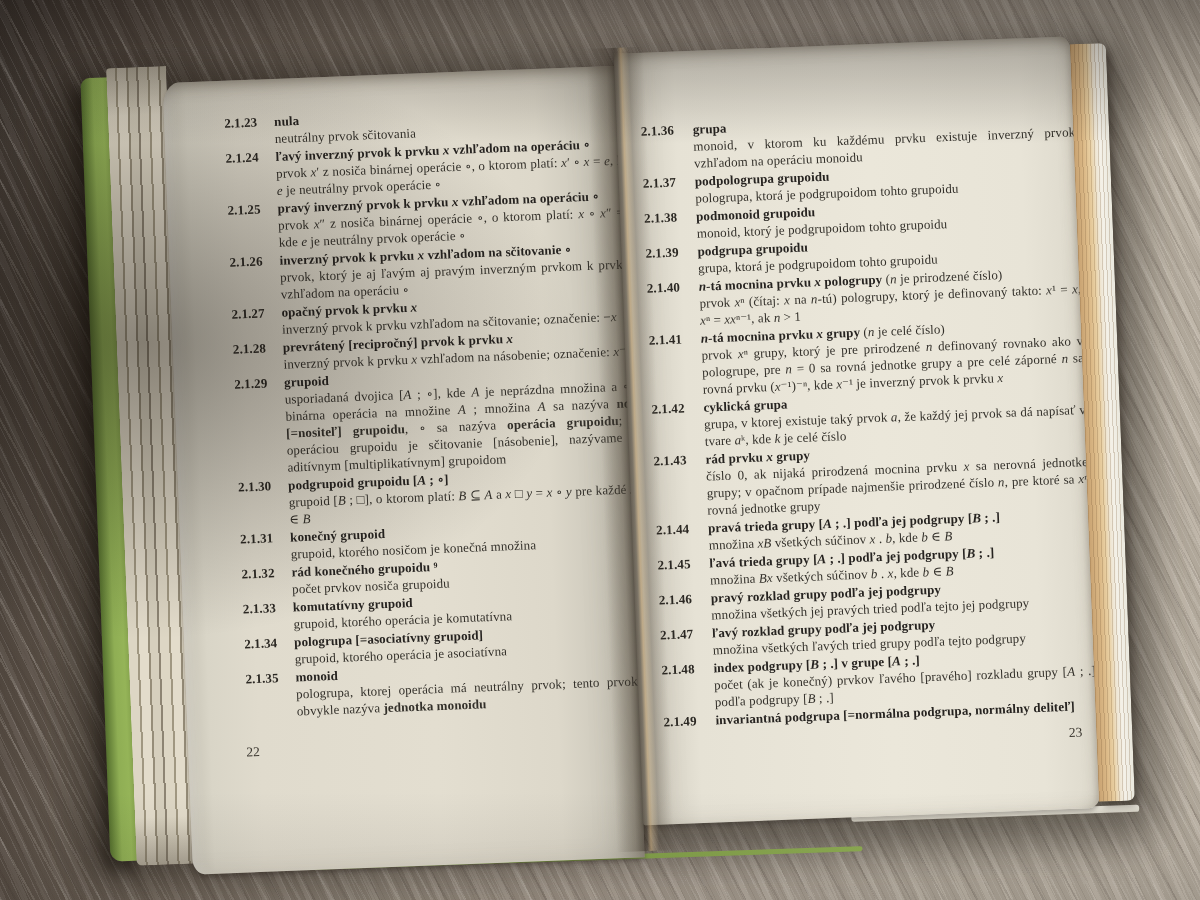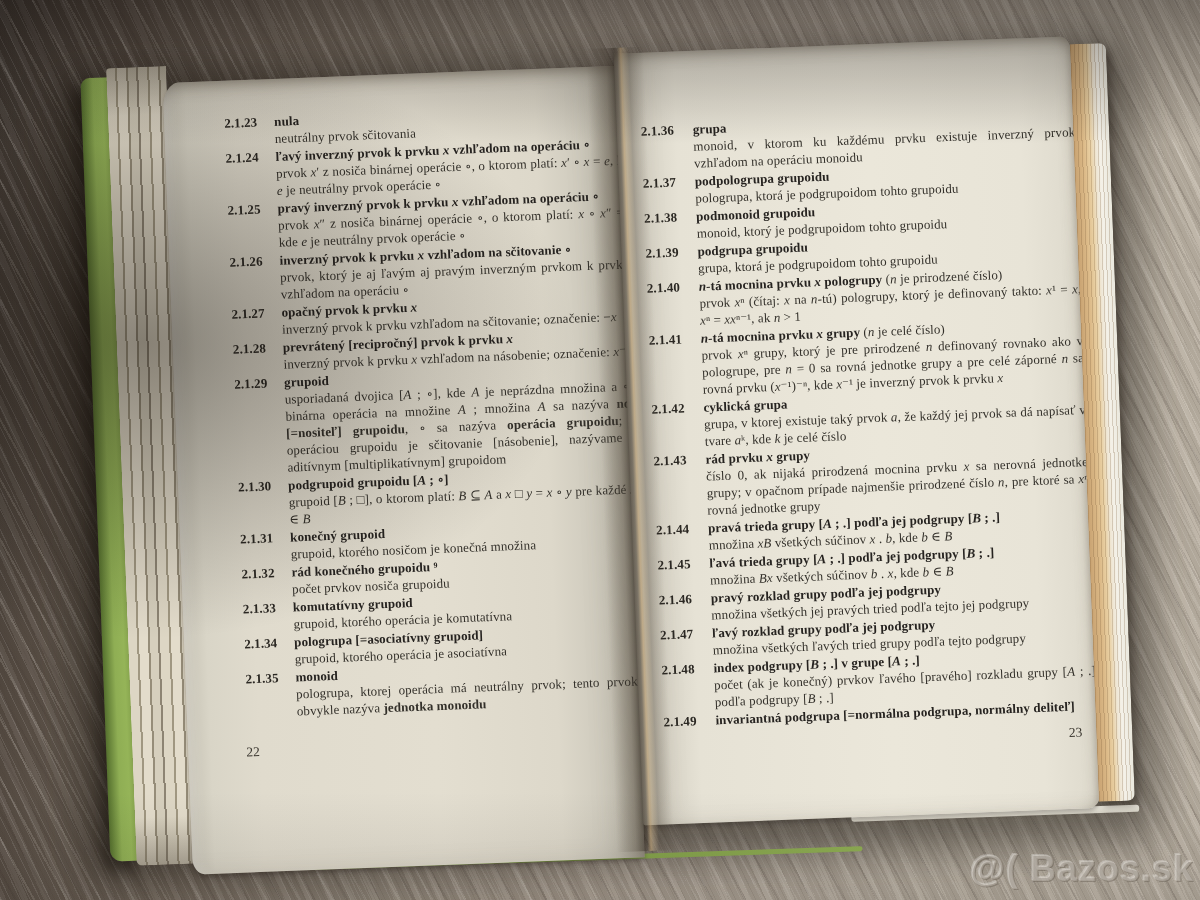--- a/index.html
+++ b/index.html
@@ -286,14 +286,13 @@
             </div>
           </div>
         </div>
       <div class="page-num pn-right">23</div>
     </div>
 
     <div class="stack-right"></div>
     <div class="gutter"></div>
   </div>
 
-  <div class="watermark">@( Bazos.sk</div>
 </div>
 
 </body></html>

